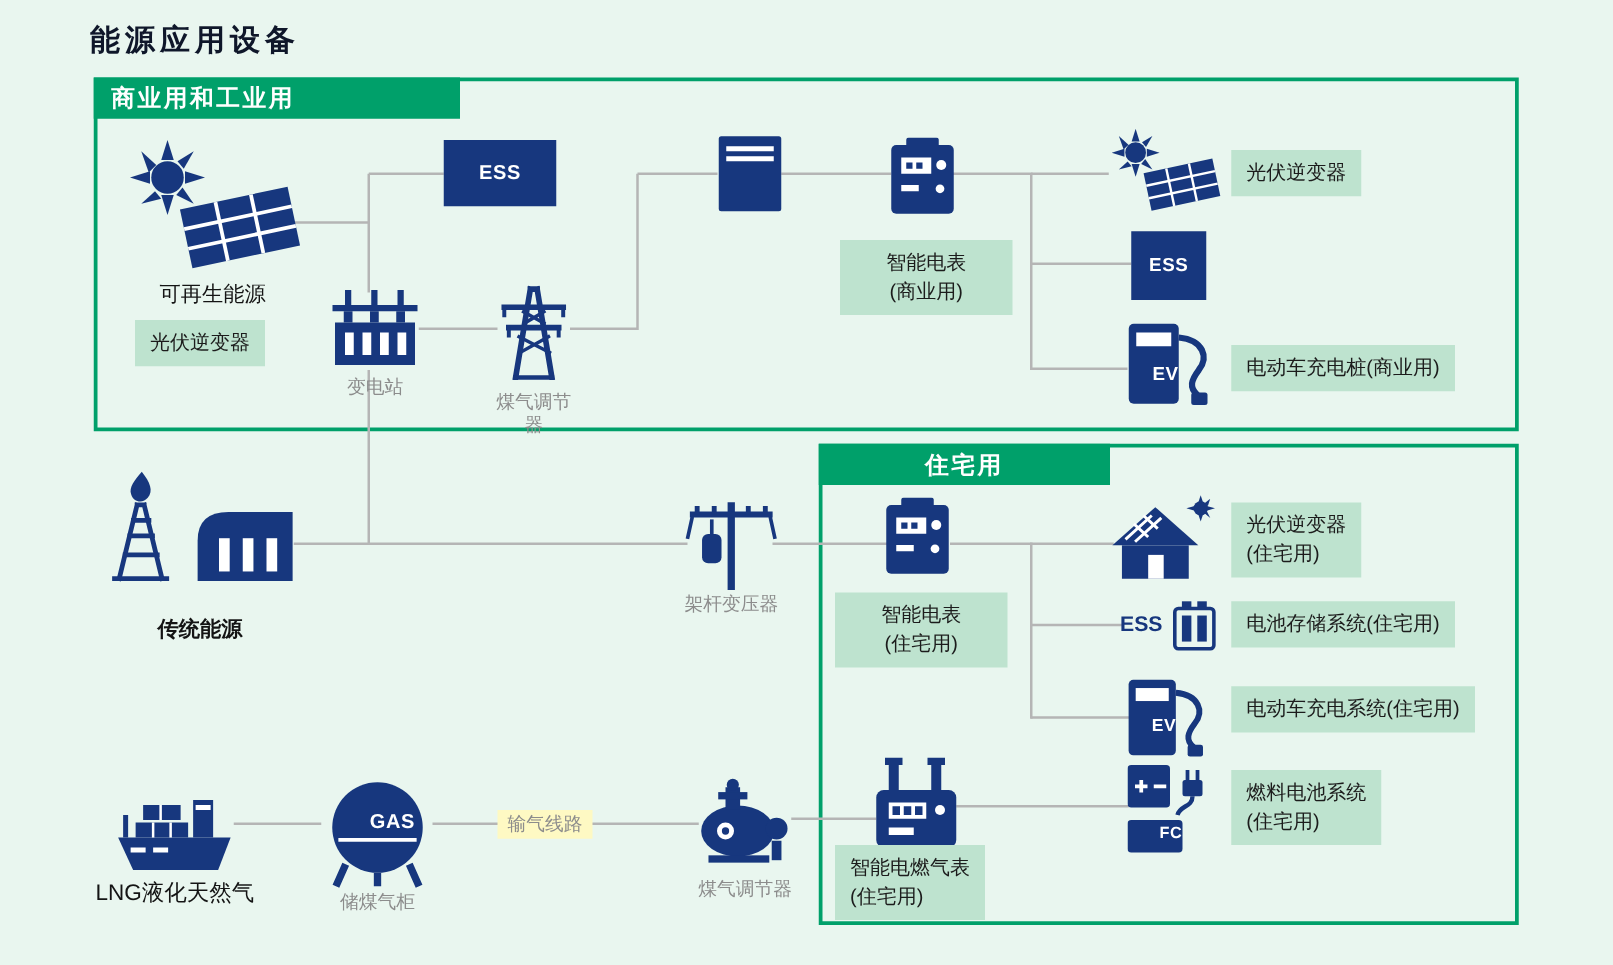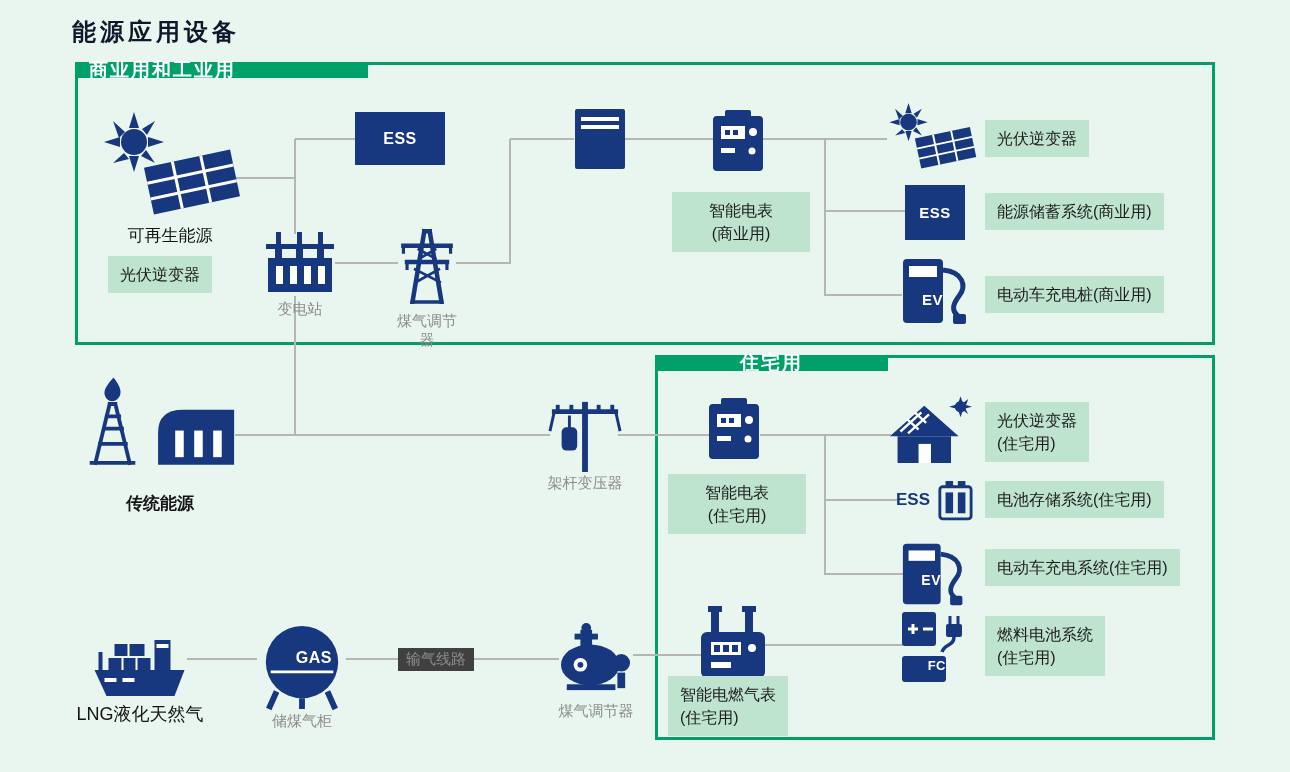--- a/index.html
+++ b/index.html
@@ -2,21 +2,21 @@
 <html><head>
 <meta charset="utf-8">
 <style>
   *{box-sizing:border-box;margin:0;padding:0}
   html,body{background:#dfeee6}
   #canvas{position:relative;width:1290px;height:772px;background:#E9F6EF;
     font-family:"Liberation Sans","DejaVu Sans",sans-serif;overflow:hidden}
   .abs{position:absolute}
   .title{font-size:24px;font-weight:bold;color:#0f172a;letter-spacing:4px}
   .zone{position:absolute;border:3px solid #00A06A}
-  .zone-header{position:absolute;top:-3px;left:-3px;height:16px;background:#00A06A;color:#fff;
+  .zone-header{position:absolute;top:-3px;left:-3px;height:33px;background:#00A06A;color:#fff;
     font-size:19px;font-weight:bold;letter-spacing:2px;display:flex;align-items:center}
   .zone-header.centered{justify-content:center}
   .lh{position:absolute;height:2px;background:#B5B5B5}
   .lv{position:absolute;width:2px;background:#B5B5B5}
   .glabel{position:absolute;background:#BEE3CF;color:#1c1c1c;font-size:16px;line-height:1.45;
     padding:7px 12px;white-space:pre-line}
   .glabel.center{text-align:center}
   .gray-label{position:absolute;color:#8C8C8C;font-size:15px;text-align:center}
   .dark-label{position:absolute;color:#141414;font-size:17px;font-weight:500;text-align:center}
   .navy-box{position:absolute;background:#17377E;color:#fff;font-weight:bold;
@@ -336,35 +336,34 @@
       <use href="#sym-regulator"></use>
     </svg>
 
   <div class="dark-label" style="left:96px;top:224px;width:148px">可再生能源</div>
   <div class="glabel" style="left:108px;top:256px">光伏逆变器</div>
   <div class="gray-label" style="left:264px;top:300px;width:72px">变电站</div>
   <div class="gray-label" style="left:392px;top:312px;width:70px">煤气调节器</div>
   <div class="glabel center" style="left:672px;top:192px;width:138px">智能电表
 (商业用)</div>
   <div class="glabel" style="left:985px;top:120px">光伏逆变器</div>
-  <div class="glabel" style="left:985px;top:193px">能源储蓄系统(商业用)</div>
   <div class="glabel" style="left:985px;top:276px">电动车充电桩(商业用)</div>
 
   <div class="dark-label" style="left:84px;top:492px;width:152px;font-weight:700">传统能源</div>
 
   <div class="gray-label" style="left:540px;top:474px;width:90px">架杆变压器</div>
   <div class="glabel center" style="left:668px;top:474px;width:138px">智能电表
 (住宅用)</div>
   <div class="glabel" style="left:985px;top:402px">光伏逆变器
 (住宅用)</div>
   <div class="glabel" style="left:985px;top:481px">电池存储系统(住宅用)</div>
   <div class="glabel" style="left:985px;top:549px">电动车充电系统(住宅用)</div>
   <div class="glabel" style="left:985px;top:616px">燃料电池系统
 (住宅用)</div>
   <div class="glabel" style="left:668px;top:676px">智能电燃气表
 (住宅用)</div>
 
   <div class="dark-label" style="left:58px;top:702px;width:164px;font-size:18px">LNG液化天然气</div>
   <div class="gray-label" style="left:255px;top:712px;width:94px">储煤气柜</div>
-  <div class="gray-label" style="left:398px;top:648px;background:#404040;padding:2px 8px">输气线路</div>
+  <div class="gray-label" style="left:398px;top:648px;background:#fef9c3;padding:2px 8px">输气线路</div>
   <div class="gray-label" style="left:536px;top:702px;width:120px">煤气调节器</div>
 
 </div>
 
 </body></html>

